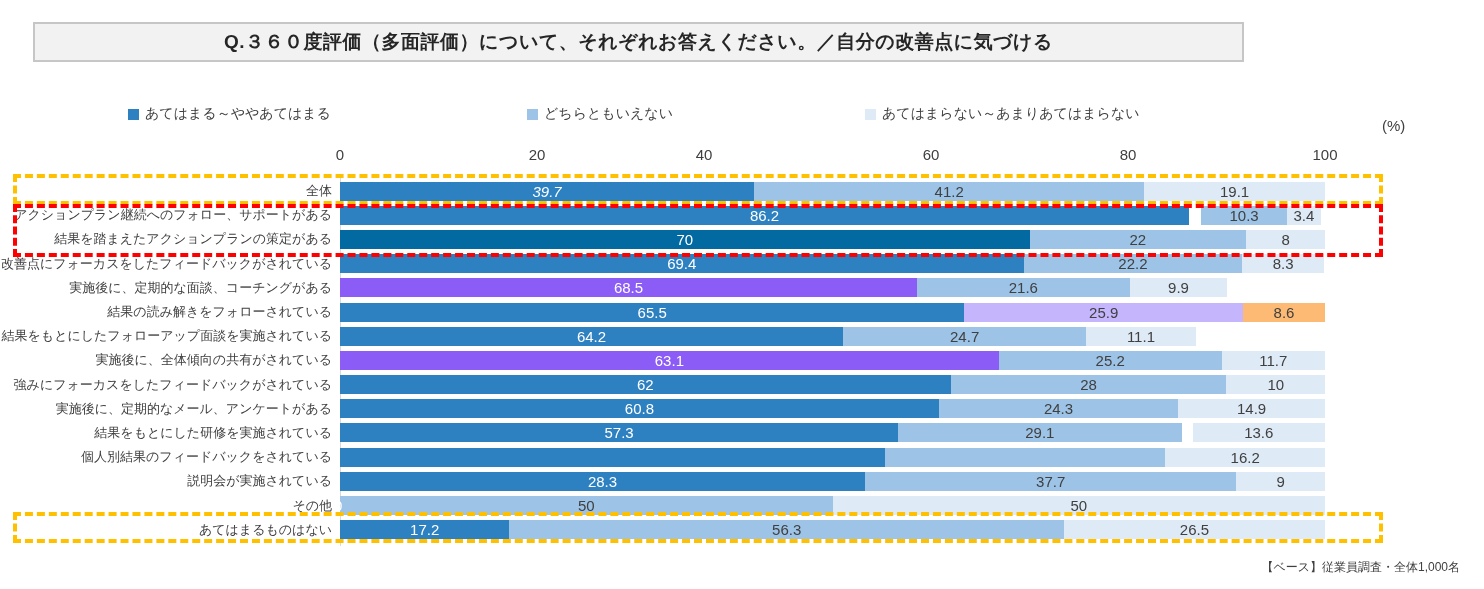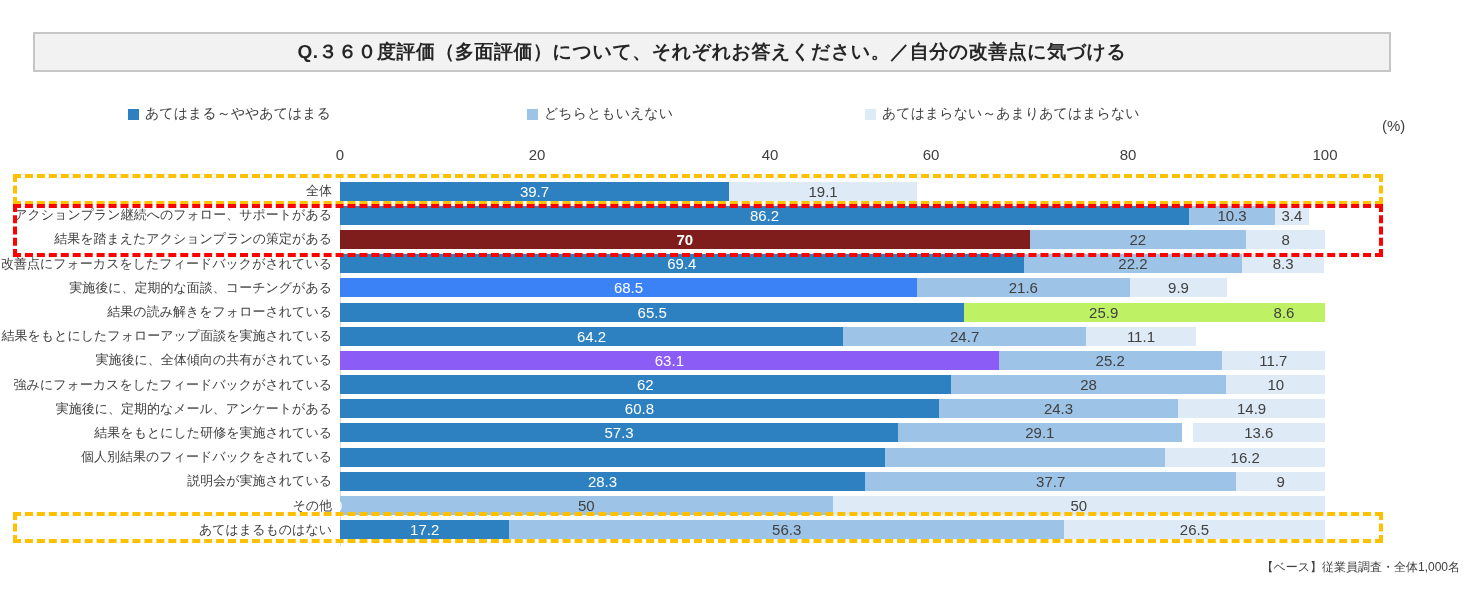--- a/index.html
+++ b/index.html
@@ -1,18 +1,18 @@
 <!DOCTYPE html>
 <html><head>
 <meta charset="utf-8">
 <style>
   html,body{margin:0;padding:0;background:#fff;}
   .page{position:relative;width:1484px;height:589px;background:#ffffff;overflow:hidden;
         font-family:"Liberation Sans","DejaVu Sans",sans-serif;color:#404040;}
-  .title-box{position:absolute;left:33px;top:32px;width:1358px;height:40px;background:#F2F2F2;
+  .title-box{position:absolute;left:33px;top:22px;width:1211px;height:40px;background:#F2F2F2;
         border:2px solid #C6C6C6;box-sizing:border-box;display:flex;align-items:center;justify-content:center;
         font-size:19px;font-weight:600;color:#262626;letter-spacing:.5px;}
   .legend-item{position:absolute;top:105px;display:flex;align-items:center;gap:6px;font-size:14px;color:#404040;}
   .l0{left:128px}.l1{left:527px}.l2{left:865px}
   .swatch{width:11px;height:11px;display:inline-block;flex:0 0 auto;}
   .unit{position:absolute;left:1382px;top:117px;font-size:15px;color:#404040;}
   .tick{position:absolute;top:146px;transform:translateX(-50%);font-size:15px;color:#404040;}
   .axisline{position:absolute;left:340px;top:174px;width:1px;height:372px;background:#D9D9D9;}
   #rows{position:absolute;left:0;top:179px;}
   .row{display:flex;height:24.2px;align-items:center;}
@@ -50,46 +50,49 @@
   </div>
 
   <div class="unit">(%)</div>
 
   <div class="axisline"></div>
 
   <div id="rows">
       <div class="row">
         <div class="cat">全体</div>
         <div class="bars">
-          <div class="seg s0" style="width: 389px; background: rgb(46, 129, 193);">
+          <div class="seg s0" style="width: 431px; background: rgb(46, 129, 193); font-style: italic;">
             <span>39.7</span>
+          </div>
+          <div class="seg s1" style="width: 405.82px; background: rgb(157, 195, 230);">
+            <span>41.2</span>
           </div>
           <div class="seg s2" style="width: 188.135px; background: rgb(222, 234, 246); text-align: center;">
             <span>19.1</span>
           </div>
         </div>
       </div>
       <div class="row">
         <div class="cat">アクションプラン継続へのフォロー、サポートがある</div>
         <div class="bars">
           <div class="seg s0" style="width: 849.07px; background: rgb(46, 129, 193);">
             <span>86.2</span>
           </div>
-          <div class="seg s1" style="width: 86px; background: rgb(157, 195, 230);">
+          <div class="seg s1" style="width: 86px; background: rgb(157, 195, 230); margin-left: 12px;">
             <span>10.3</span>
           </div>
           <div class="seg s2" style="width: 33.49px; background: rgb(222, 234, 246);">
             <span>3.4</span>
           </div>
         </div>
       </div>
       <div class="row">
         <div class="cat">結果を踏まえたアクションプランの策定がある</div>
         <div class="bars">
-          <div class="seg s0" style="width: 689.5px; background: #7f1d1d; font-weight: bold;">
+          <div class="seg s0" style="width: 689.5px; background: #0369a1;">
             <span>70</span>
           </div>
           <div class="seg s1" style="width: 216.7px; background: rgb(157, 195, 230);">
             <span>22</span>
           </div>
           <div class="seg s2" style="width: 78.8px; background: rgb(222, 234, 246);">
             <span>8</span>
           </div>
         </div>
       </div>
@@ -103,41 +106,41 @@
             <span>22.2</span>
           </div>
           <div class="seg s2" style="width: 81.755px; background: rgb(222, 234, 246);">
             <span>8.3</span>
           </div>
         </div>
       </div>
       <div class="row">
         <div class="cat">実施後に、定期的な面談、コーチングがある</div>
         <div class="bars">
-          <div class="seg s0" style="width: 577px; background: #3b82f6;">
+          <div class="seg s0" style="width: 577px; background: #8b5cf6;">
             <span>68.5</span>
           </div>
           <div class="seg s1" style="width: 212.76px; background: rgb(157, 195, 230);">
             <span>21.6</span>
           </div>
           <div class="seg s2" style="width: 97.515px; background: rgb(222, 234, 246);">
             <span>9.9</span>
           </div>
         </div>
       </div>
       <div class="row">
         <div class="cat">結果の読み解きをフォローされている</div>
         <div class="bars">
           <div class="seg s0" style="width: 645.175px; background: rgb(46, 129, 193);">
             <span>65.5</span>
           </div>
-          <div class="seg s1" style="width: 288px; background: #bef264;">
+          <div class="seg s1" style="width: 288px; background: #c4b5fd;">
             <span>25.9</span>
           </div>
-          <div class="seg s2" style="width: 84.71px; background: #bef264;">
+          <div class="seg s2" style="width: 84.71px; background: #fdba74;">
             <span>8.6</span>
           </div>
         </div>
       </div>
       <div class="row">
         <div class="cat">結果をもとにしたフォローアップ面談を実施されている</div>
         <div class="bars">
           <div class="seg s0" style="width: 503px; background: rgb(46, 129, 193);">
             <span>64.2</span>
           </div>
@@ -257,17 +260,17 @@
       </div>
     </div>
 
   <div class="hl" id="hl-overall" style="border-color: rgb(255, 192, 0);"></div>
   <div class="hl" id="hl-top" style="border-color: rgb(255, 0, 0);"></div>
   <div class="hl" id="hl-none" style="border-color: rgb(255, 192, 0);"></div>
 
   <div class="footer">【ベース】従業員調査・全体1,000名</div>
 <span class="tick" style="left: 340px;">0</span>
     <span class="tick" style="left: 537px;">20</span>
-    <span class="tick" style="left: 770px;">40</span>
+    <span class="tick" style="left: 704px;">40</span>
     <span class="tick" style="left: 931px;">60</span>
     <span class="tick" style="left: 1128px;">80</span>
     <span class="tick" style="left: 1325px;">100</span>
   </div>
 
 </body></html>

